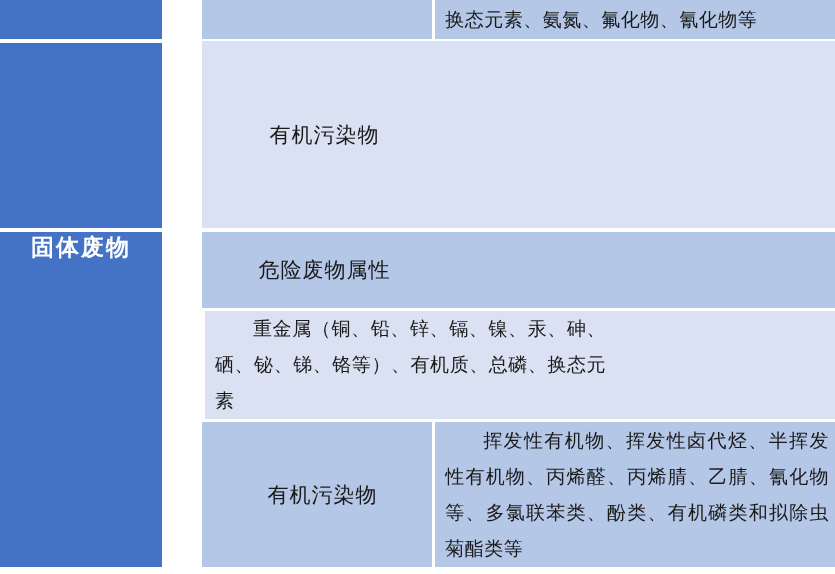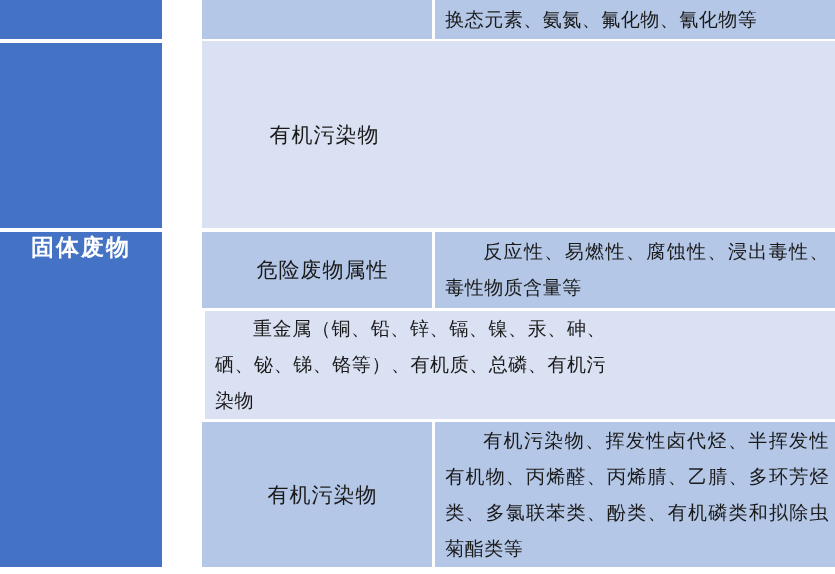--- a/index.html
+++ b/index.html
@@ -136,34 +136,31 @@
         <p>换态元素、氨氮、氟化物、氰化物等</p>
       </div>
     </div>
 
     <div class="row shade-b" id="row-1">
       <div class="cell-mid">有机污染物</div>
     </div>
 
     <div class="row shade-a" id="row-2">
       <div class="cell-mid">危险废物属性</div>
-      <div class="cell-right">
-        <p>反应性、易燃性、腐蚀性、浸出毒性、毒性物质含量等</p>
-      </div>
     </div>
 
     <div class="row shade-b" id="row-3">
       <div class="cell-right">
-        <p>重金属（铜、铅、锌、镉、镍、汞、砷、硒、铋、锑、铬等）、有机质、总磷、有机污染物</p>
+        <p>重金属（铜、铅、锌、镉、镍、汞、砷、硒、铋、锑、铬等）、有机质、总磷、换态元素</p>
       </div>
     </div>
 
     <div class="row shade-a" id="row-4">
       <div class="cell-mid">有机污染物</div>
       <div class="cell-right">
-        <p>有机污染物、挥发性卤代烃、半挥发性有机物、丙烯醛、丙烯腈、乙腈、多环芳烃类、多氯联苯类、酚类、有机磷类和拟除虫菊酯类等</p>
+        <p>挥发性有机物、挥发性卤代烃、半挥发性有机物、丙烯醛、丙烯腈、乙腈、氰化物等、多氯联苯类、酚类、有机磷类和拟除虫菊酯类等</p>
       </div>
     </div>
 
   </div>
 
   <div class="bottom-strip"></div>
 </div>
 
 </body></html>

